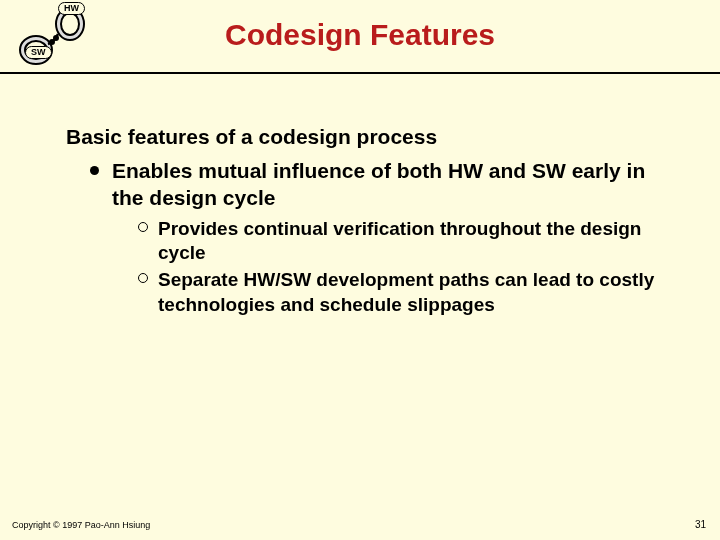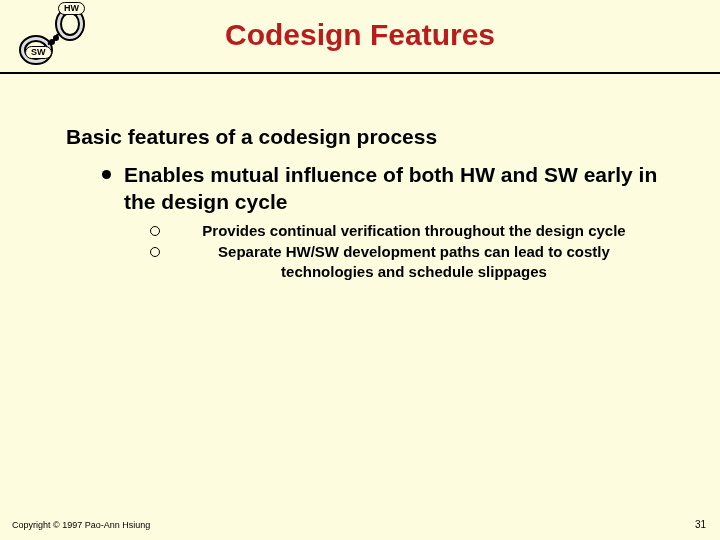--- a/index.html
+++ b/index.html
@@ -44,21 +44,21 @@
     right: 50px;
   }
   .lead {
     font-size: 21px;
     font-weight: bold;
     line-height: 1.25;
     margin-bottom: 8px;
   }
   ul.level1 {
     list-style: none;
-    margin: 12px;
+    margin: 0;
     padding: 0 0 0 24px;
   }
   ul.level1 > li {
     position: relative;
     font-size: 21px;
     font-weight: bold;
     line-height: 1.25;
     padding-left: 22px;
     margin: 2px 0 6px 0;
   }
@@ -72,26 +72,25 @@
     background: #000;
     border-radius: 50%;
   }
   ul.level2 {
     list-style: none;
     margin: 6px 0 8px 0;
     padding: 0 0 0 26px;
   }
   ul.level2 > li {
     position: relative;
-    font-size: 15px;
+    font-size: 19px;
     font-weight: bold;
     line-height: 1.3;
     padding-left: 20px;
     margin: 0 0 2px 0;
-    text-align: center;
   }
   ul.level2 > li::before {
     content: "";
     position: absolute;
     left: 0;
     top: 5px;
     width: 10px;
     height: 10px;
     border: 1.5px solid #000;
     border-radius: 50%;

